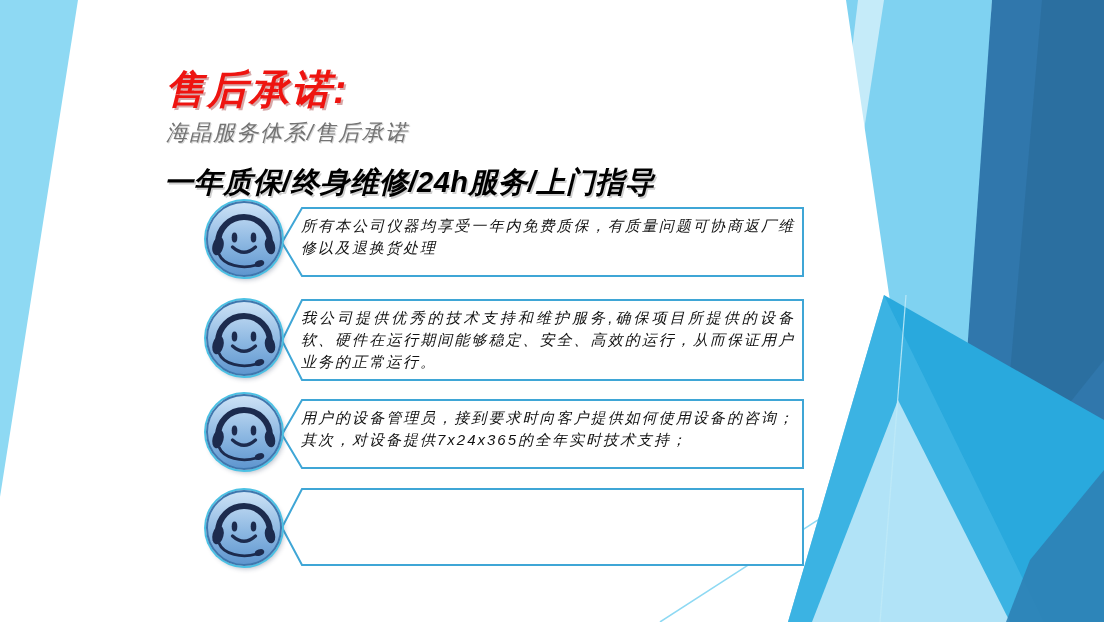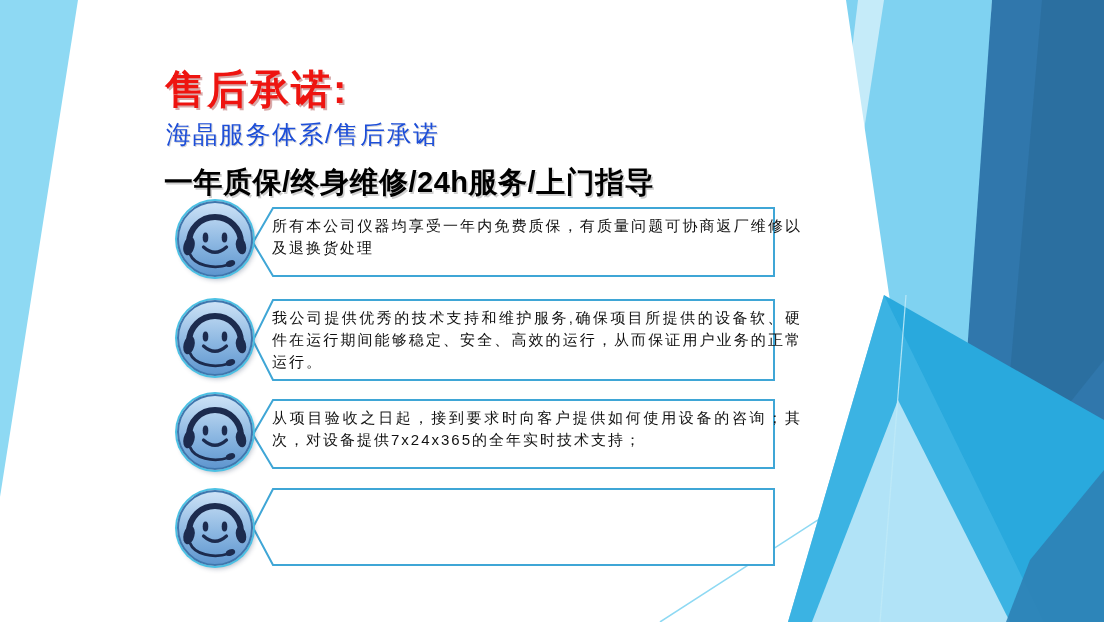--- a/index.html
+++ b/index.html
@@ -1,40 +1,40 @@
 <!DOCTYPE html>
 <html><head>
 <meta charset="utf-8">
 <style>
   html,body{margin:0;padding:0;background:#e9e9e9;}
   .slide{
     position:relative;width:1104px;height:622px;background:#ffffff;overflow:hidden;
     font-family:"Liberation Sans","DejaVu Sans",sans-serif;
   }
   .bg-svg{position:absolute;left:0;top:0;width:1104px;height:622px;z-index:0;}
-  .content{position:absolute;left:0;top:0;width:1104px;height:622px;z-index:1;}
+  .content{position:absolute;left:0;top:0;width:1104px;height:622px;z-index:1;font-style:italic;}
 
   .title{
     position:absolute;left:165px;top:62px;
     font-size:40px;font-weight:900;letter-spacing:2px;color:#ee1410;
     text-shadow:2px 2px 0 rgba(140,10,10,0.35);
     white-space:nowrap;
   }
   .subtitle{
     position:absolute;left:166px;top:118px;
-    font-size:25px;font-weight:400;letter-spacing:1.5px;color:#1d4ed8;
+    font-size:22px;font-weight:400;letter-spacing:1.5px;color:#737373;
     text-shadow:1px 1px 0 #d6d6d6;white-space:nowrap;
   }
   .heading{
     position:absolute;left:164px;top:147px;
     font-size:29px;font-weight:800;letter-spacing:0.5px;color:#000;
     text-shadow:1.5px 1.5px 0 #d0d0d0;white-space:nowrap;margin-top:16px;
   }
 
-  .promise-row{position:absolute;left:252px;width:524px;padding-left:36px;}
+  .promise-row{position:absolute;left:281px;width:524px;}
   .box-outline{position:absolute;left:0;top:0;display:block;}
   .promise-text{
     position:absolute;left:20px;right:10px;top:8px;
     font-size:15px;line-height:22px;letter-spacing:2px;color:#121212;
     text-align:justify;
   }
   .agent-icon{
     position:absolute;left:-75px;width:72px;height:72px;border-radius:50%;
     background:linear-gradient(180deg,#cde2f6 0%,#8db8e2 55%,#5f96cf 100%);
     border:2px solid #3f76ad;
@@ -102,21 +102,21 @@
           <path d="M 11,51 C 15,62 34,67 50,61.5" fill="none" stroke="#1c2b4e" stroke-width="2.8"></path>
           <ellipse cx="51.5" cy="60.5" rx="4.8" ry="3.2" fill="#1c2b4e" transform="rotate(-20 51.5 60.5)"></ellipse>
         </svg>
       </div>
     </div>
 
     <div class="promise-row" style="top:399px;height:71px;">
       <svg class="box-outline" width="524" height="71">
         <polygon points="21,1 522,1 522,69 21,69 1,35.5" fill="#ffffff" stroke="#3fa6d6" stroke-width="2"></polygon>
       </svg>
-      <div class="promise-text">从项目验收之日起，接到要求时向客户提供如何使用设备的咨询；其次，对设备提供7x24x365的全年实时技术支持；</div>
+      <div class="promise-text">用户的设备管理员，接到要求时向客户提供如何使用设备的咨询；其次，对设备提供7x24x365的全年实时技术支持；</div>
       <div class="agent-icon" style="top:-5px;">
         <svg width="72" height="72" viewBox="0 0 72 72">
           <path d="M 10,40 A 26,26 0 1 1 62,40" fill="none" stroke="#1c2b4e" stroke-width="6" stroke-linecap="round"></path>
           <ellipse cx="10" cy="43" rx="5.5" ry="9.5" fill="#1c2b4e" transform="rotate(14 10 43)"></ellipse>
           <ellipse cx="62" cy="43" rx="5" ry="8.5" fill="#1c2b4e" transform="rotate(-14 62 43)"></ellipse>
           <ellipse cx="26.5" cy="34.5" rx="2.8" ry="5" fill="#1c2b4e"></ellipse>
           <ellipse cx="45.5" cy="34.5" rx="2.8" ry="5" fill="#1c2b4e"></ellipse>
           <path d="M 24.5,44 Q 36,54.5 47.5,44" fill="none" stroke="#1c2b4e" stroke-width="3.2" stroke-linecap="round"></path>
           <path d="M 11,51 C 15,62 34,67 50,61.5" fill="none" stroke="#1c2b4e" stroke-width="2.8"></path>
           <ellipse cx="51.5" cy="60.5" rx="4.8" ry="3.2" fill="#1c2b4e" transform="rotate(-20 51.5 60.5)"></ellipse>

